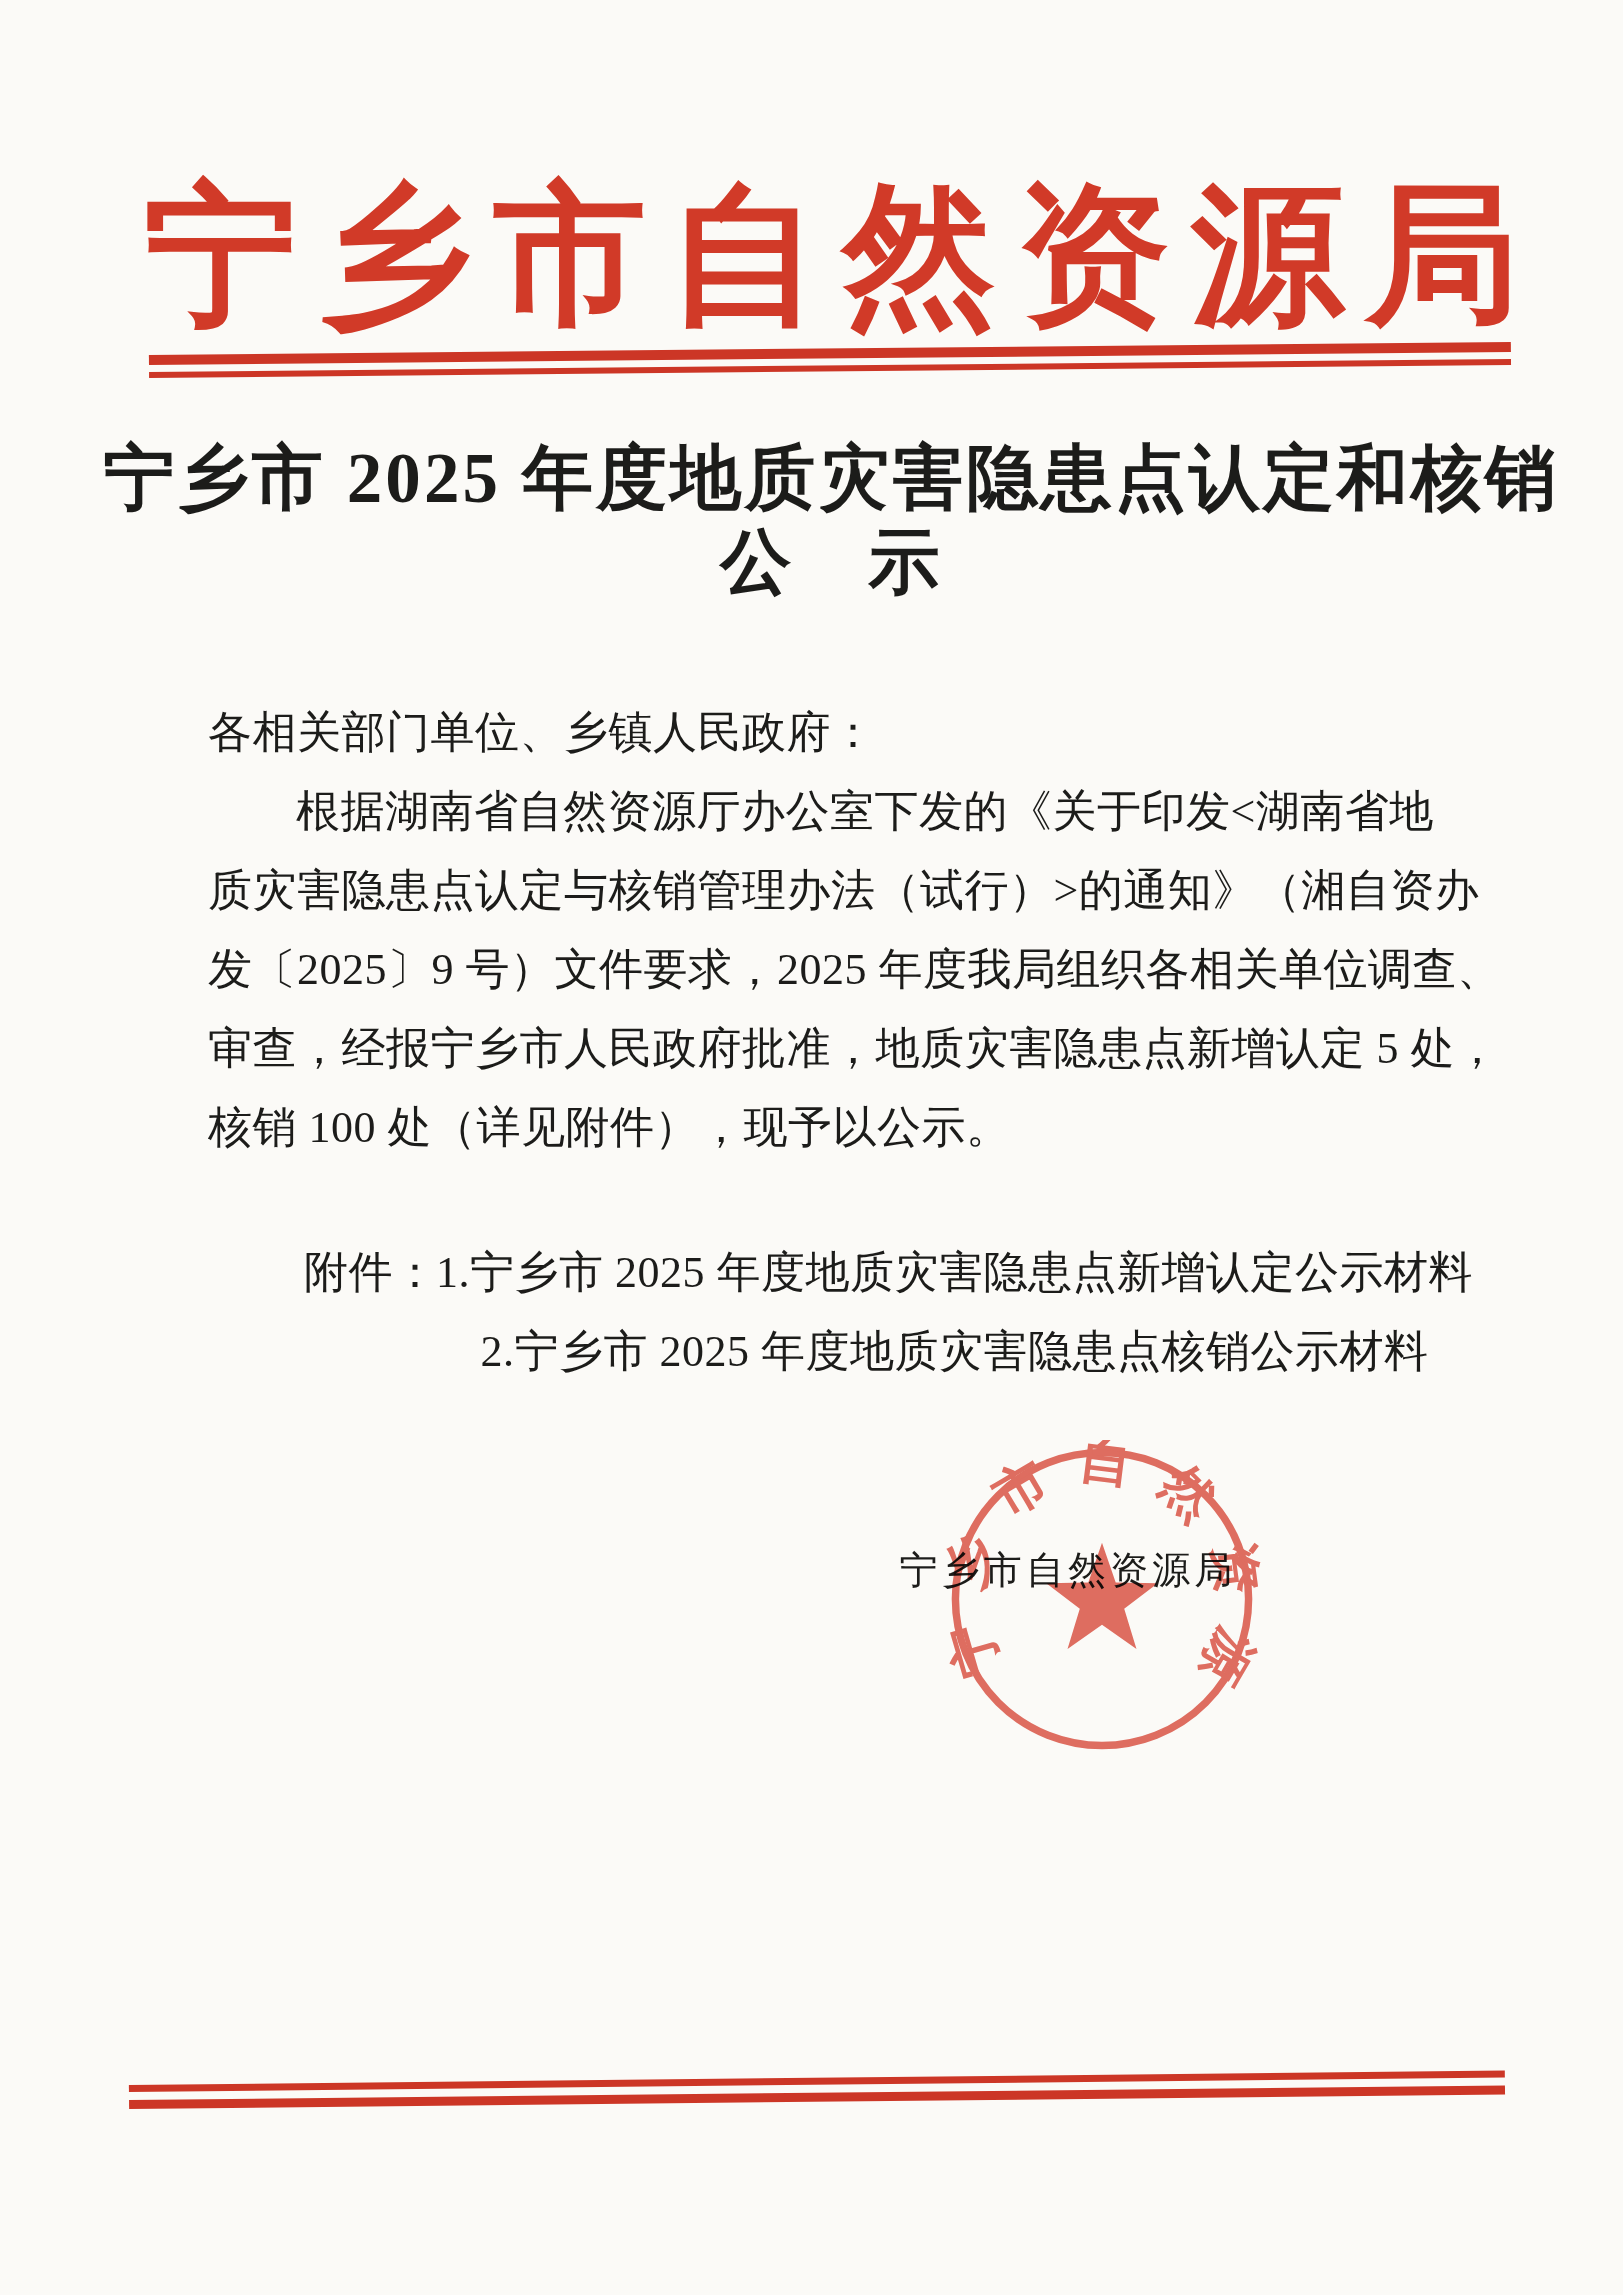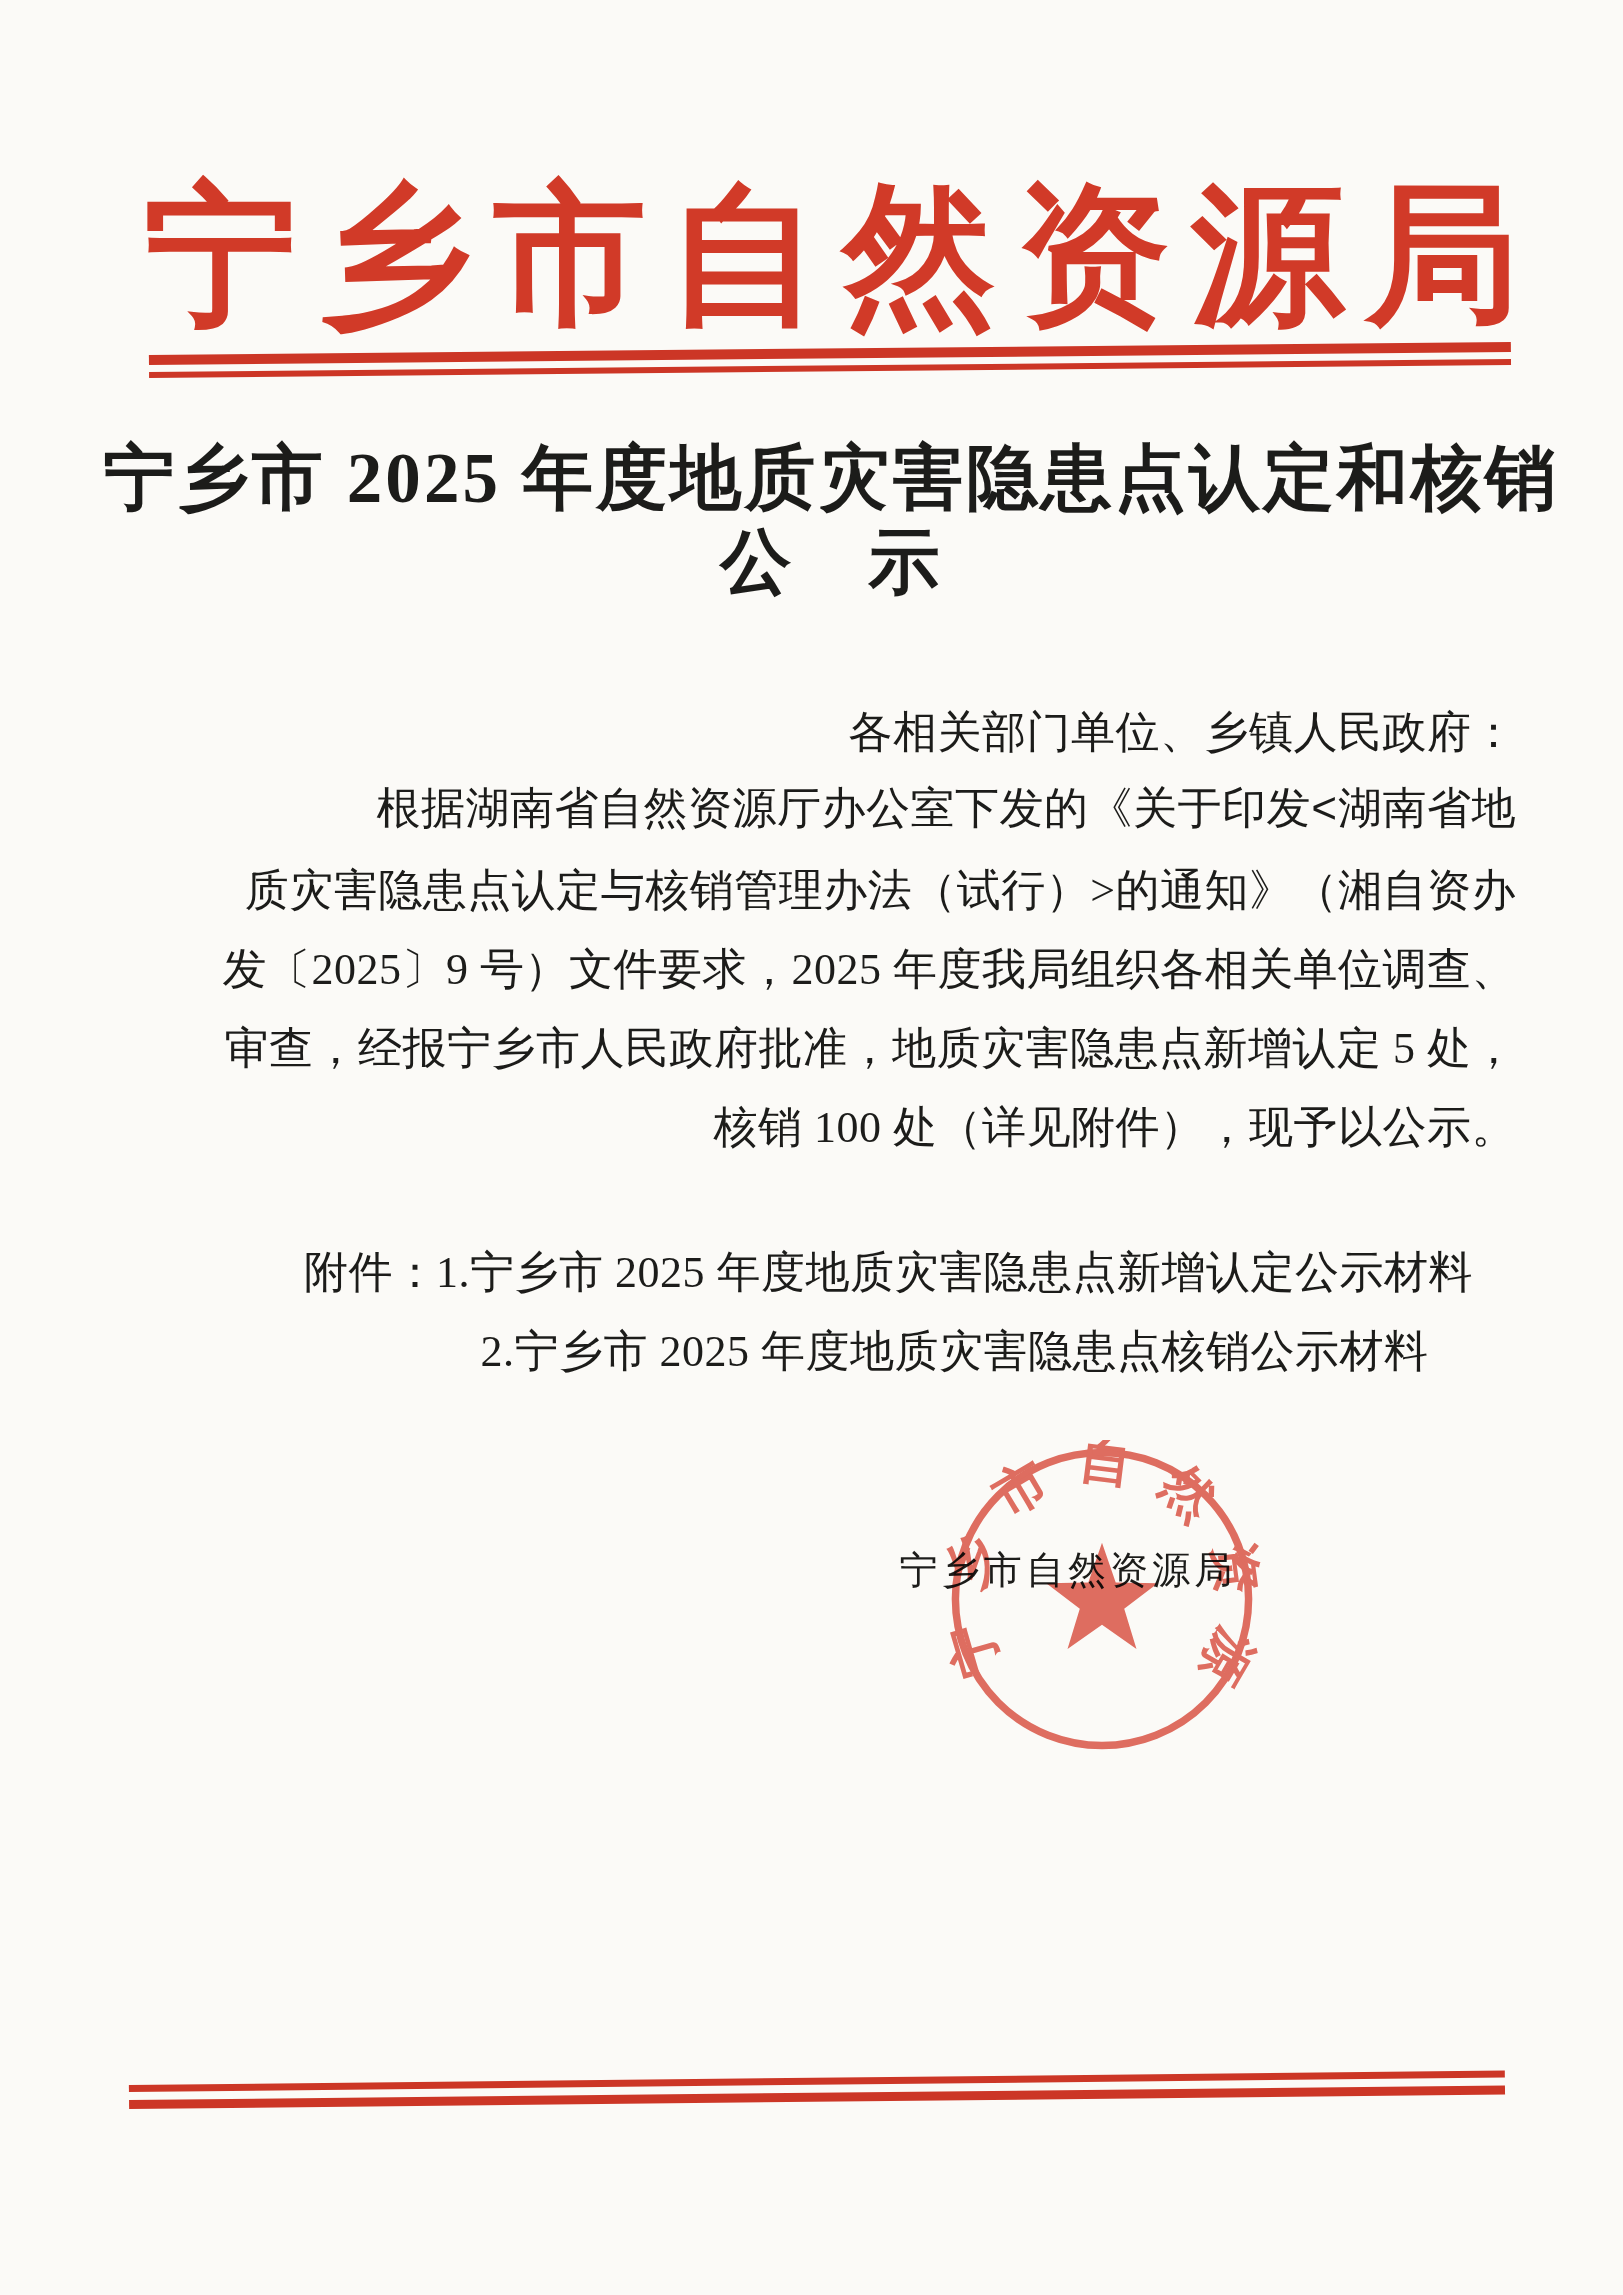--- a/index.html
+++ b/index.html
@@ -58,23 +58,22 @@
   }
   
   .body-text{
     position:absolute;
     top:693px; left:208px; width:1308px;
     color:var(--ink);
     font-size:44px;
     line-height:79px;
     letter-spacing:0.5px;
     white-space:nowrap;
-    text-align:right;
   }
-  .body-text .indent{text-indent:88px;font-family:Liberation Mono, monospace;}
+  .body-text .indent{text-indent:88px;}
   
   .attachments{
     position:absolute;
     top:1233px; left:304px;
     color:var(--ink);
     font-size:44px;
     line-height:79px;
     letter-spacing:0.5px;
     white-space:nowrap;
     text-align:center;

